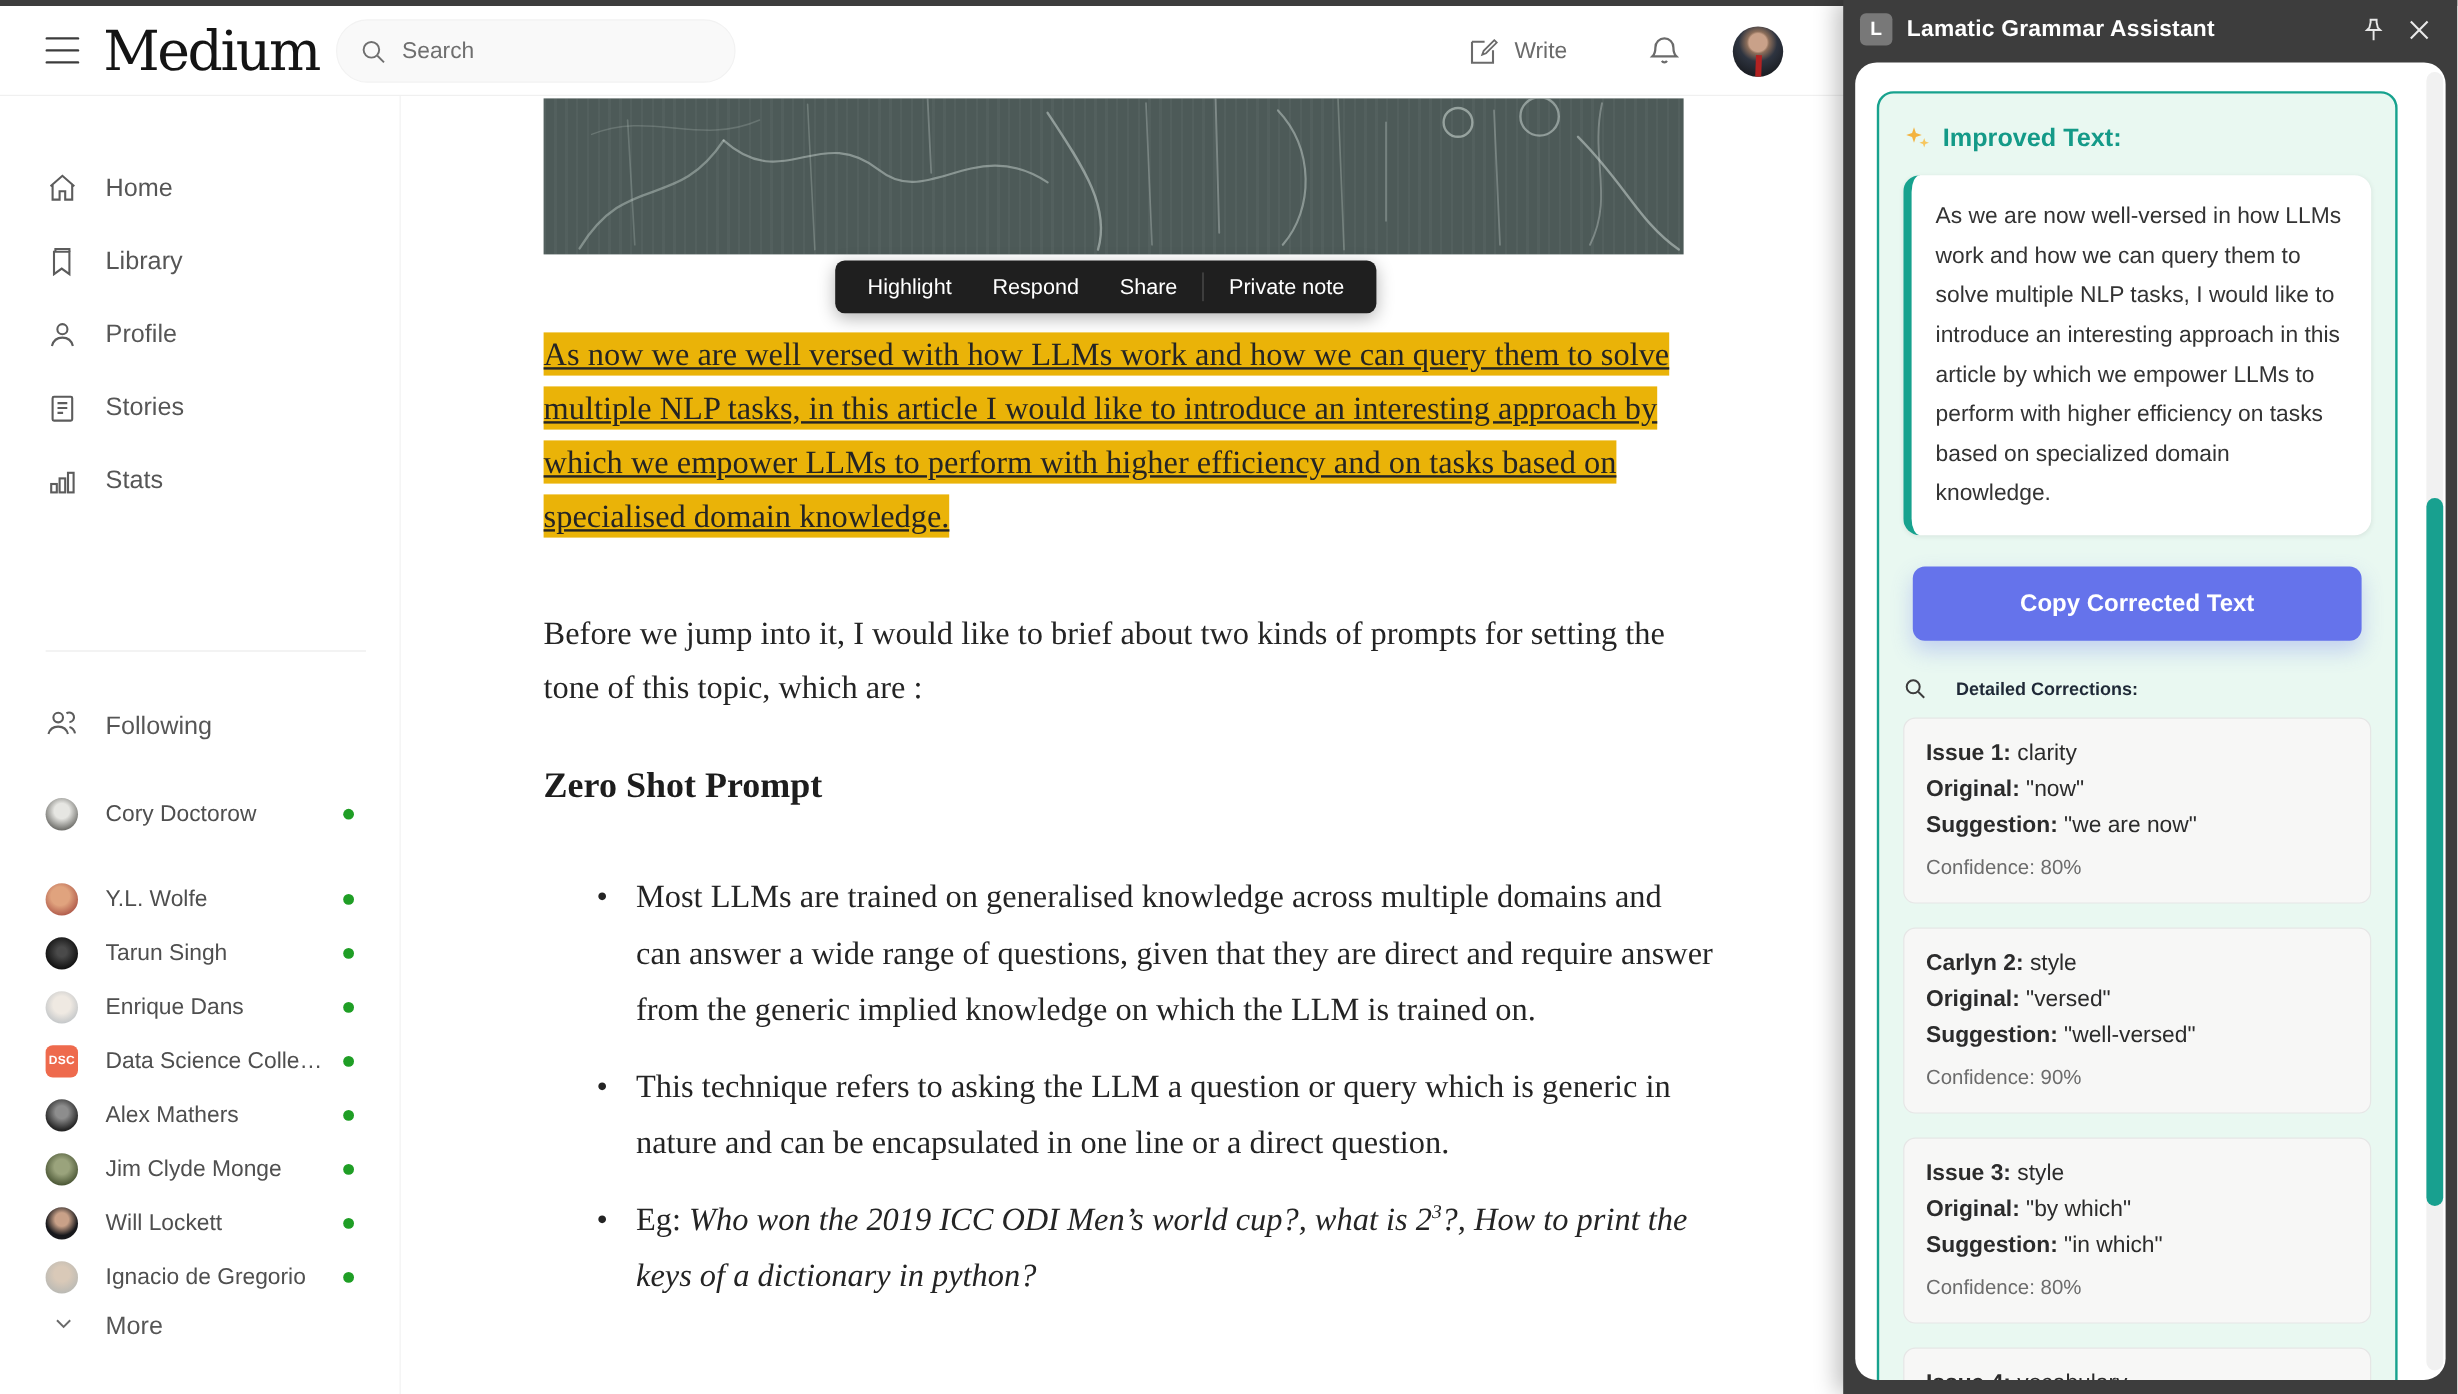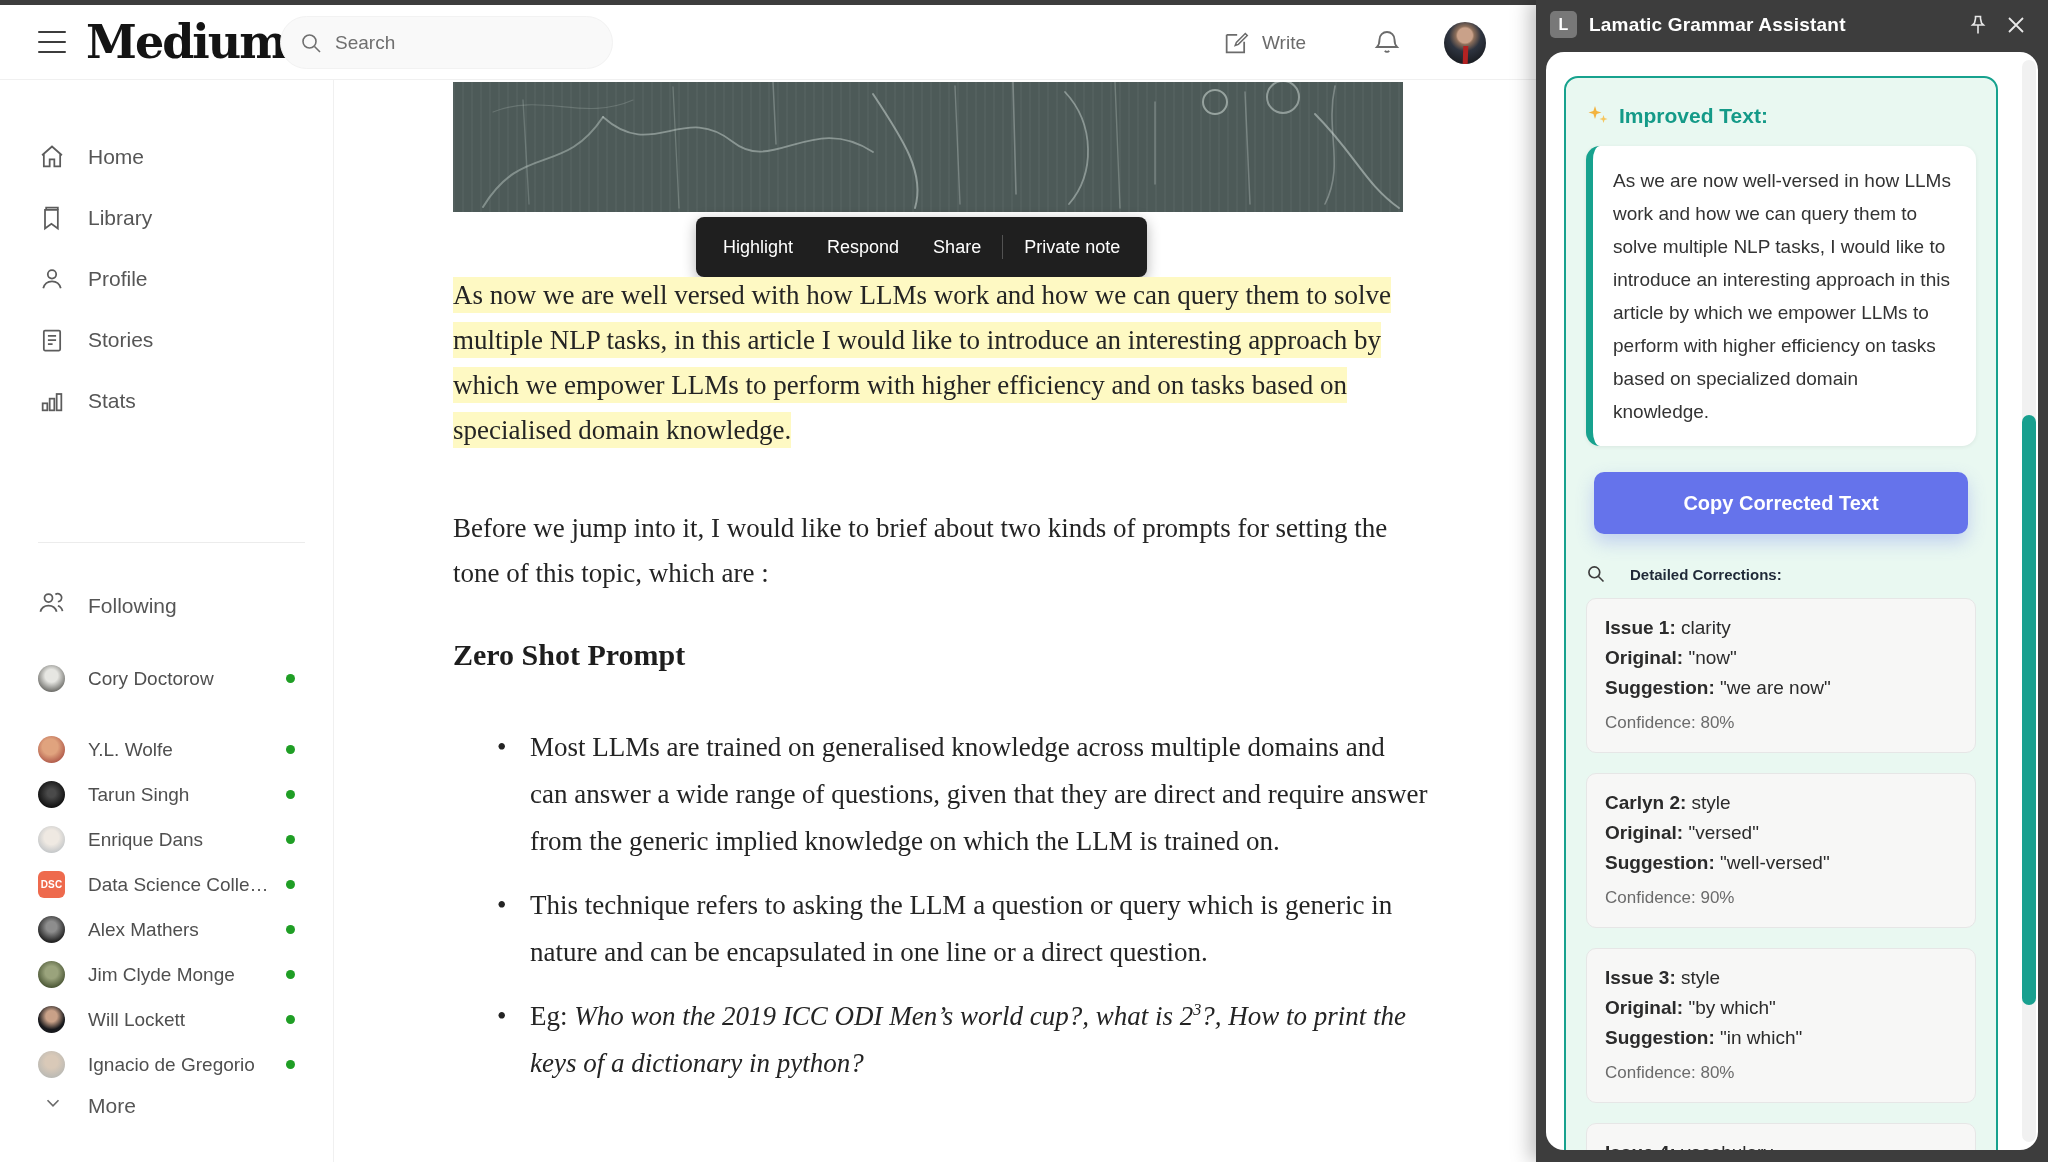--- a/index.html
+++ b/index.html
@@ -7,21 +7,21 @@
   body { font-family:"Liberation Sans", sans-serif; background:#fff; color:#242424; }
   .stage { position:relative; width:2048px; height:1162px; background:#fff; overflow:hidden; }
 
   
   .top-strip { position:absolute; left:0; top:0; width:2048px; height:5px; background:#3d3d3d; }
 
   
   .navbar { position:absolute; left:0; top:5px; width:2048px; height:75px; background:#fff; border-bottom:1px solid #f0f0f0; }
   .hamburger { position:absolute; left:38px; top:26px; width:28px; height:22px; display:flex; flex-direction:column; justify-content:space-between; cursor:pointer; }
   .hamburger span { display:block; height:2px; background:#3c3c3c; border-radius:1px; }
-  .logo { position:absolute; left:86px; top:6px; font-family:"DejaVu Serif", serif; font-weight:700; font-size:46px; letter-spacing:-2px; color:#141414; line-height:62px; }
+  .logo { position:absolute; left:86px; top:6px; font-family:"DejaVu Serif", serif; font-weight:400; font-size:46px; letter-spacing:-2px; color:#141414; line-height:62px; }
   .searchbox { position:absolute; left:280px; top:11px; width:333px; height:53px; background:#f9f9f9; border:1px solid #f2f2f2; border-radius:27px; display:flex; align-items:center; padding:0 18px; }
   .searchbox svg { flex:0 0 auto; }
   .searchbox input { border:none; outline:none; background:transparent; font-size:19px; color:#242424; margin-left:12px; width:240px; font-family:"Liberation Sans", sans-serif; }
   .searchbox input::placeholder { color:#6f6f6f; }
   .write-btn { position:absolute; left:1222px; top:0; height:75px; display:flex; align-items:center; gap:12px; color:#6b6b6b; font-size:19px; cursor:pointer; }
   .bell { position:absolute; left:1372px; top:22px; cursor:pointer; }
   .avatar-top { position:absolute; left:1444px; top:17px; width:42px; height:42px; border-radius:50%; cursor:pointer;
     background: radial-gradient(circle at 50% 32%, #c9a189 0 21%, #8c6e5a 26%, #2e3440 45%, #1d2026 75%); overflow:hidden; }
   .avatar-top::after { content:""; position:absolute; left:19px; top:24px; width:5px; height:18px; background:#b22222; transform:rotate(2deg); }
 
@@ -50,26 +50,26 @@
   .av9 { background:radial-gradient(circle at 50% 40%, #d9c9b8 0 30%, #b9b9b4 78%); }
   .more-row { position:absolute; left:0; top:1003px; width:334px; height:45px; display:flex; align-items:center; cursor:pointer; color:#565656; font-size:21px; }
   .more-row .ico { position:absolute; left:42px; color:#6b6b6b; }
   .more-row .lbl { position:absolute; left:88px;text-align:center; }
 
   
   .article { position:absolute; left:334px; top:80px; width:1202px; height:1082px; background:#fff; overflow:hidden; }
   .chalk { position:absolute; left:119px; top:2px; width:950px; height:130px; background-color:#4d5a58;
     background-image:repeating-linear-gradient(90deg, rgba(255,255,255,.035) 0 2px, rgba(0,0,0,0) 2px 9px); }
   .chalk svg { position:absolute; inset:0; }
-  .sel-tooltip { position:absolute; left:362px; top:137px; height:60px; background:#1f1f1f; border-radius:8px; display:flex; align-items:center; padding:0 10px; box-shadow:0 4px 14px rgba(0,0,0,.3); }
+  .sel-tooltip { position:absolute; left:362px; top:137px; height:44px; background:#1f1f1f; border-radius:8px; display:flex; align-items:center; padding:0 10px; box-shadow:0 4px 14px rgba(0,0,0,.3); }
   .tt-btn { color:#fff; font-size:18px; padding:0 17px; cursor:pointer; white-space:nowrap; }
   .tt-div { width:1px; height:24px; background:#525252; margin:0 4px; }
   .serif { font-family:"Liberation Serif", "DejaVu Serif", serif; }
   .p1 { position:absolute; left:119px; top:193px; width:958px; font-size:27px; line-height:45px; color:#242424; }
-  .p1 mark { background:#fef9c3; color:#242424; padding:3px 0; }
+  .p1 mark { background:#eab308; color:#242424; padding:3px 0;text-decoration:underline; }
   .p2 { position:absolute; left:119px; top:426px; width:958px; font-size:27px; line-height:45px; color:#242424; }
   .h2 { position:absolute; left:119px; top:558px; font-size:30px; font-weight:700; color:#1d1d1d; }
   .bullets { position:absolute; left:119px; top:644px; width:975px; list-style:none; }
   .bullets li { position:relative; padding-left:77px; font-size:27px; line-height:47px; color:#242424; margin-bottom:17px; }
   .bullets li::before { content:"•"; position:absolute; left:44px; top:0; font-size:27px; }
   .bullets .it { font-style:italic; }
   .bullets sup { font-size:60%; line-height:0; }
 
   
   .panel { position:absolute; left:1536px; top:0; width:512px; height:1162px; background:#3d3d3d; box-shadow:-6px 0 18px rgba(0,0,0,.25); }

